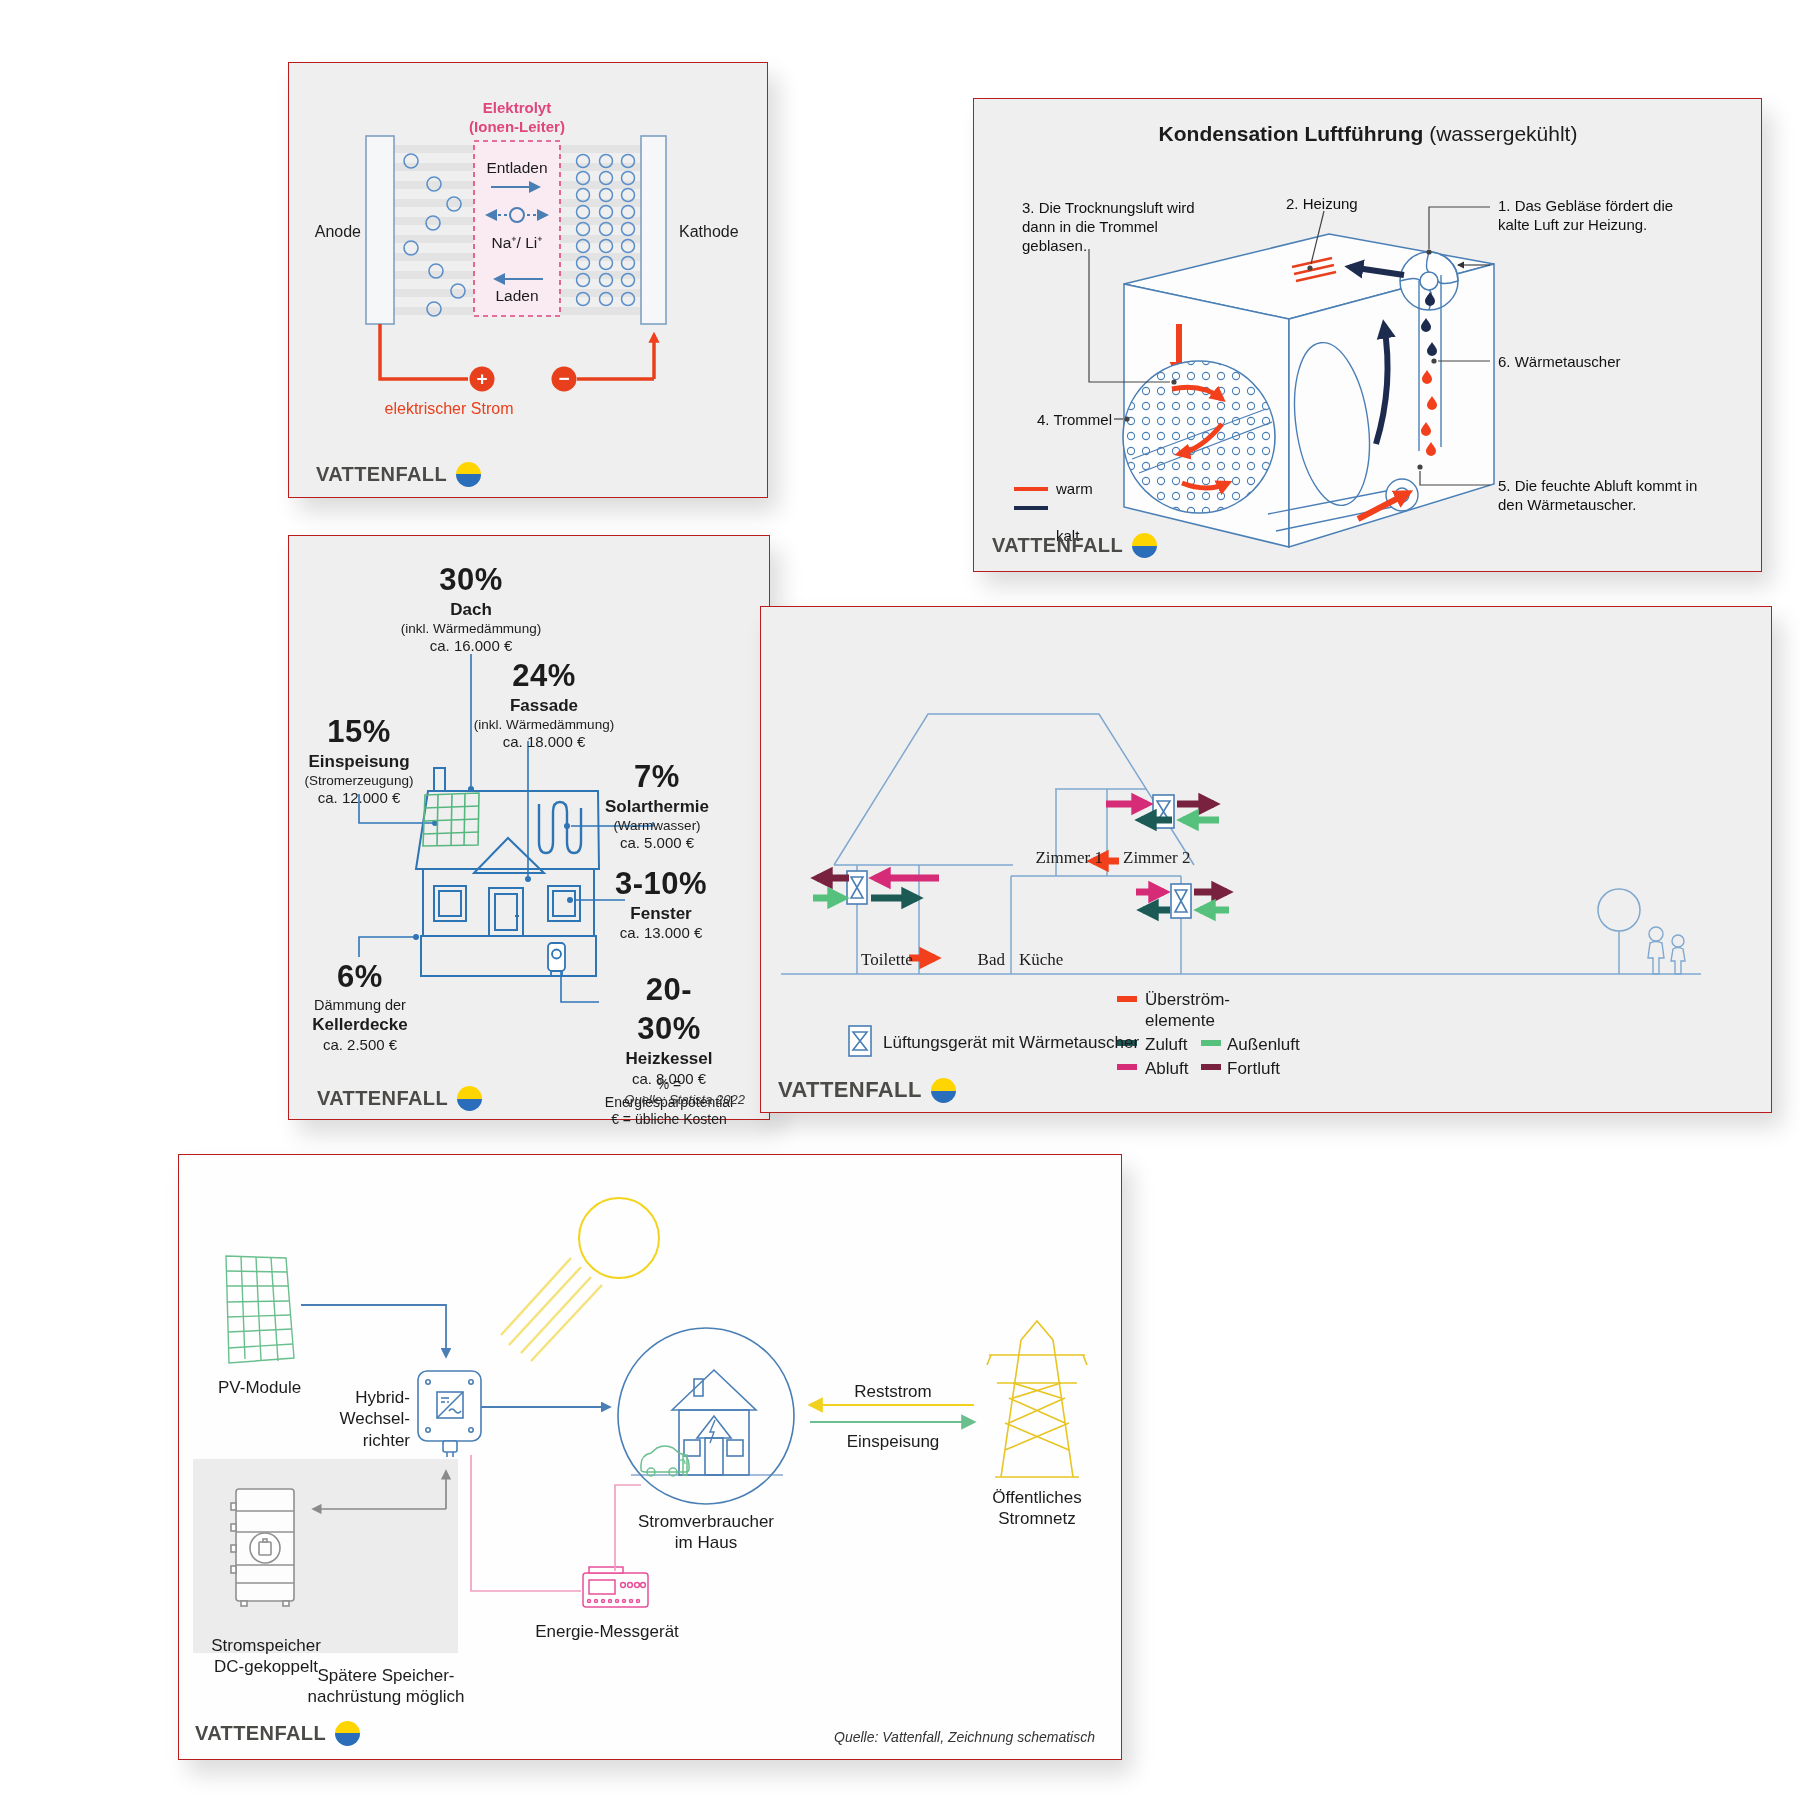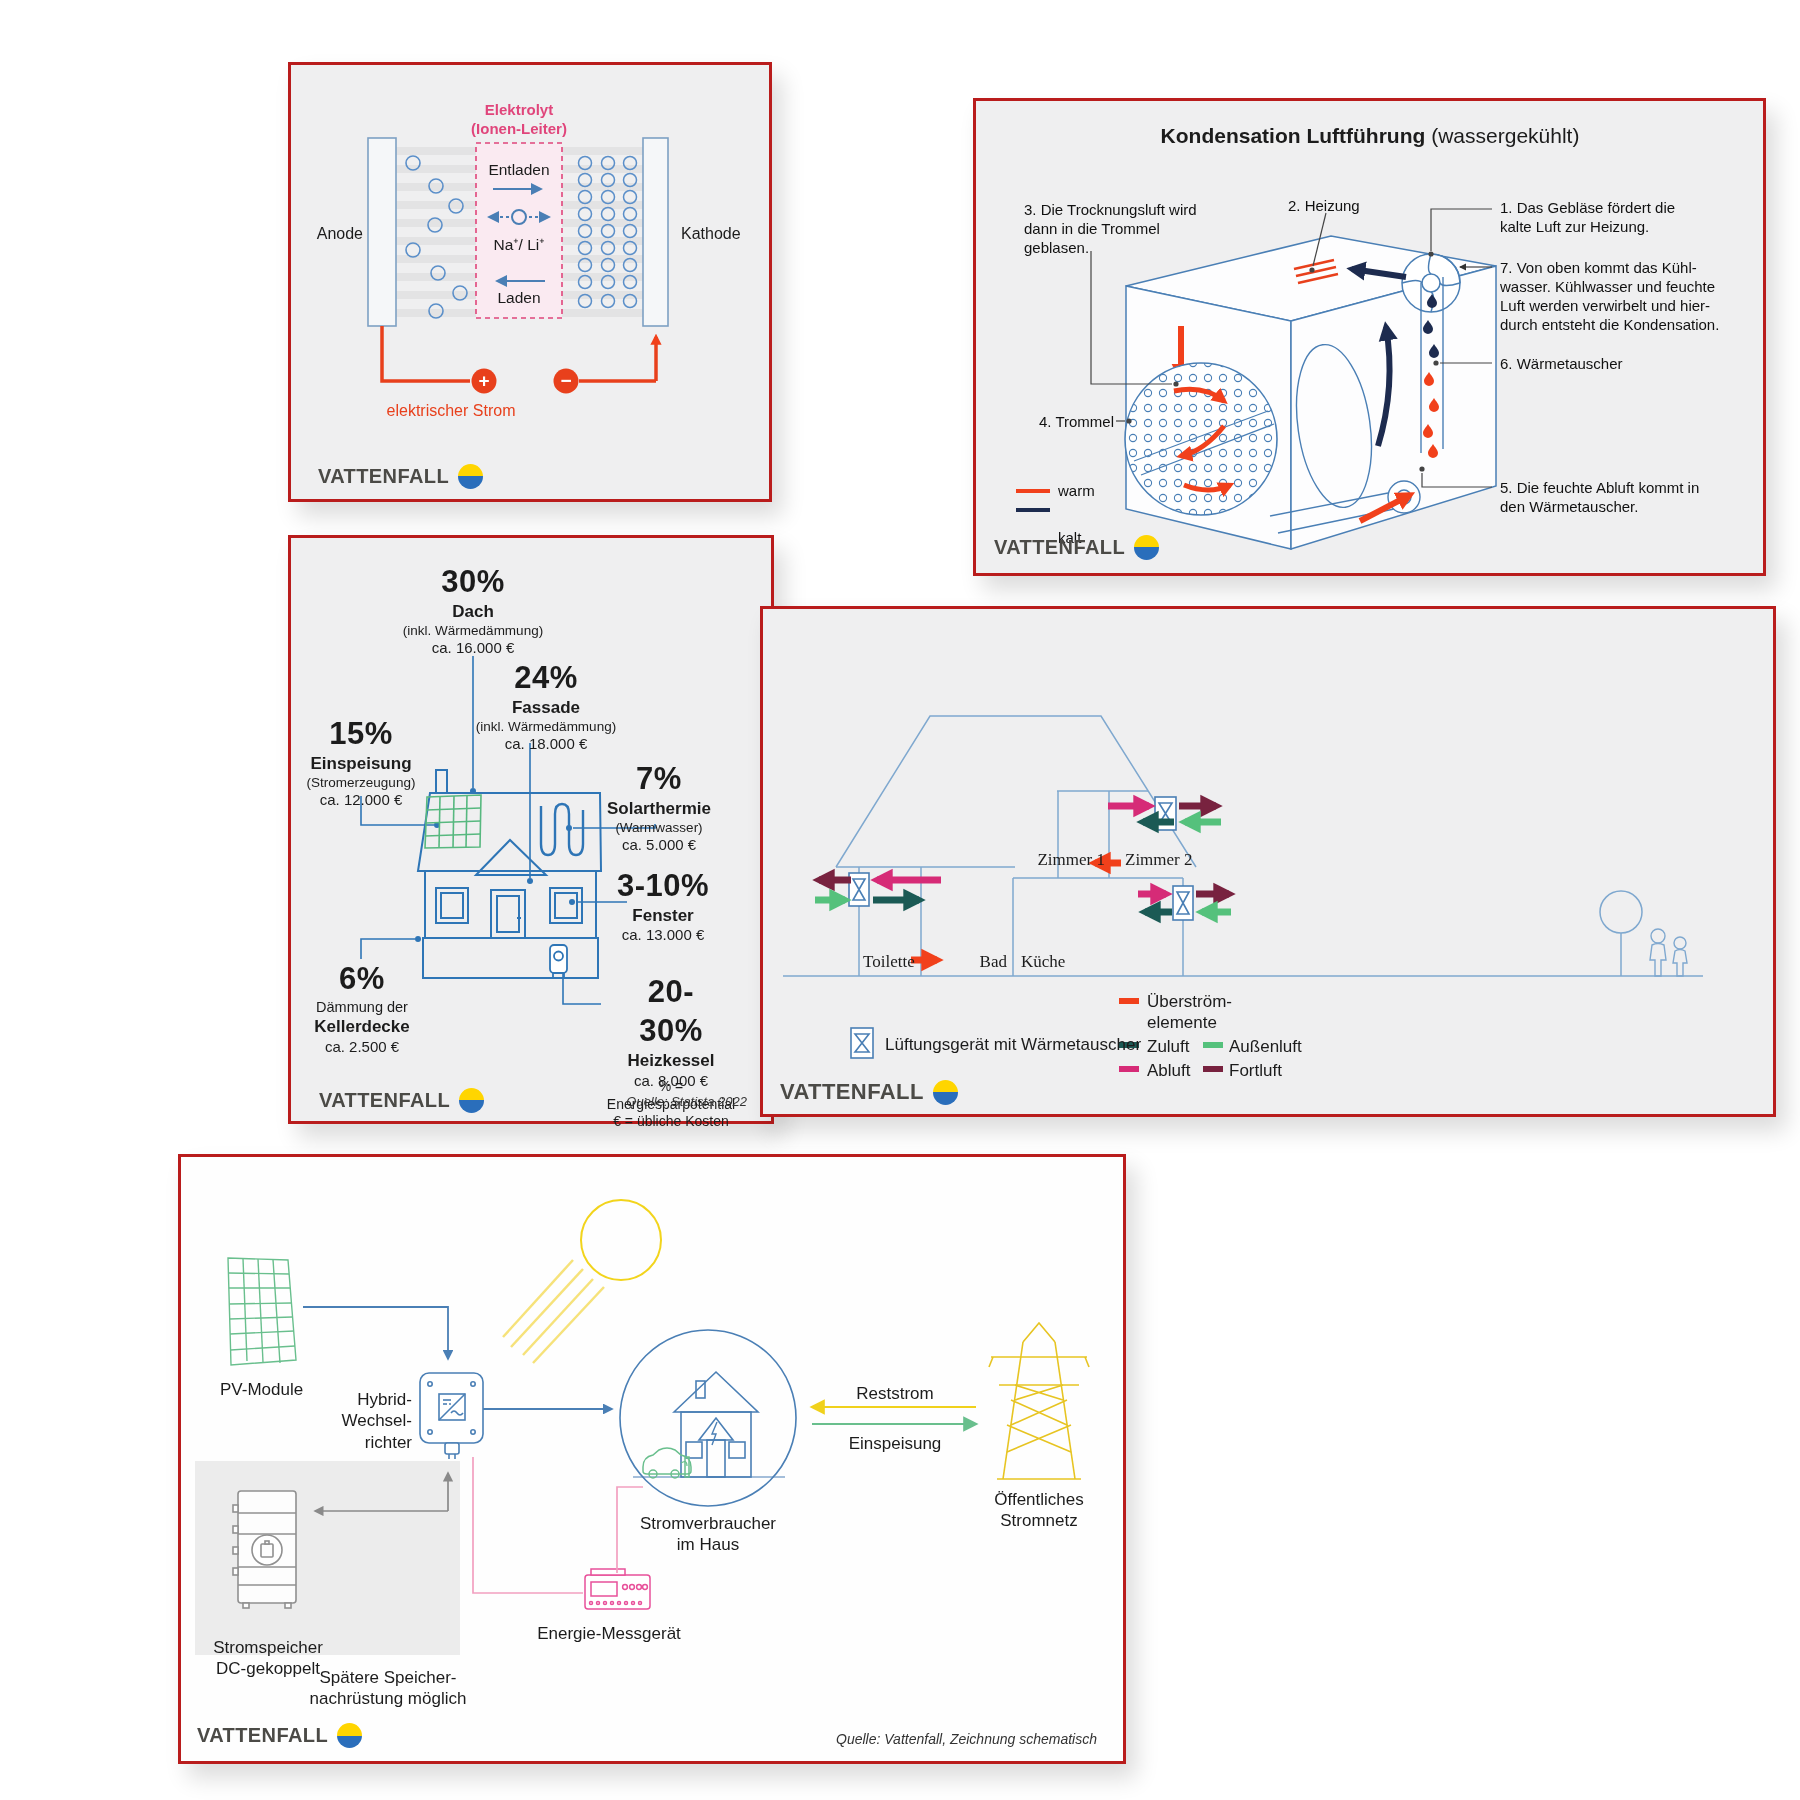--- a/index.html
+++ b/index.html
@@ -1,18 +1,18 @@
 <!DOCTYPE html>
 <html><head>
 <meta charset="utf-8">
 <style>
   html,body{margin:0;padding:0;background:#fff;}
   .canvas{position:relative;width:1800px;height:1800px;background:#fff;overflow:hidden;
           font-family:"Liberation Sans",sans-serif;color:#1c1c1c;}
-  .panel{position:absolute;background:#efeff0;border:3px solid #b91c1c;
+  .panel{position:absolute;background:#efeff0;border:1px solid #b91c1c;
          box-shadow:10px 14px 22px rgba(0,0,0,.14);}
   .panel.white{background:#fefefe;}
   .panel svg{position:absolute;left:0;top:0;}
   .l{position:absolute;line-height:1.26;}
   .c{transform:translateX(-50%);text-align:center;}
   .rt{text-align:right;}
   .pre{white-space:pre-line;}
   .b{font-weight:bold;}
   .it{font-style:italic;}
   .pink{color:#e0457b;font-weight:bold;}
@@ -251,24 +251,20 @@
   </svg>
   <div class="l c" style="left:394px;top:22px;font-size:21px;white-space:nowrap;">
     <span class="b">Kondensation Luftführung</span><span> (wassergekühlt)</span>
   </div>
   <div class="l step pre" style="left:48px;top:100px;">3. Die Trocknungsluft wird
 dann in die Trommel
 geblasen.</div>
   <div class="l step" style="left:312px;top:96px;">2. Heizung</div>
   <div class="l step pre" style="left:524px;top:98px;">1. Das Gebläse fördert die
 kalte Luft zur Heizung.</div>
-  <div class="l step pre" style="left:524px;top:158px;">7. Von oben kommt das Kühl-
-wasser. Kühlwasser und feuchte
-Luft werden verwirbelt und hier-
-durch entsteht die Kondensation.</div>
   <div class="l step" style="left:524px;top:254px;">6. Wärmetauscher</div>
   <div class="l step rt" style="left:58px;top:312px;width:80px;">4. Trommel</div>
   <div class="l step pre" style="left:524px;top:378px;">5. Die feuchte Abluft kommt in
 den Wärmetauscher.</div>
   <div class="l step" style="left:82px;top:381px;">warm</div>
   <div class="l step" style="left:82px;top:416px;margin-top:12px;">kalt</div>
   <div class="vf" style="left:18px;top:434px;">
     <b>VATTENFALL</b>
         <i></i>
   </div>

